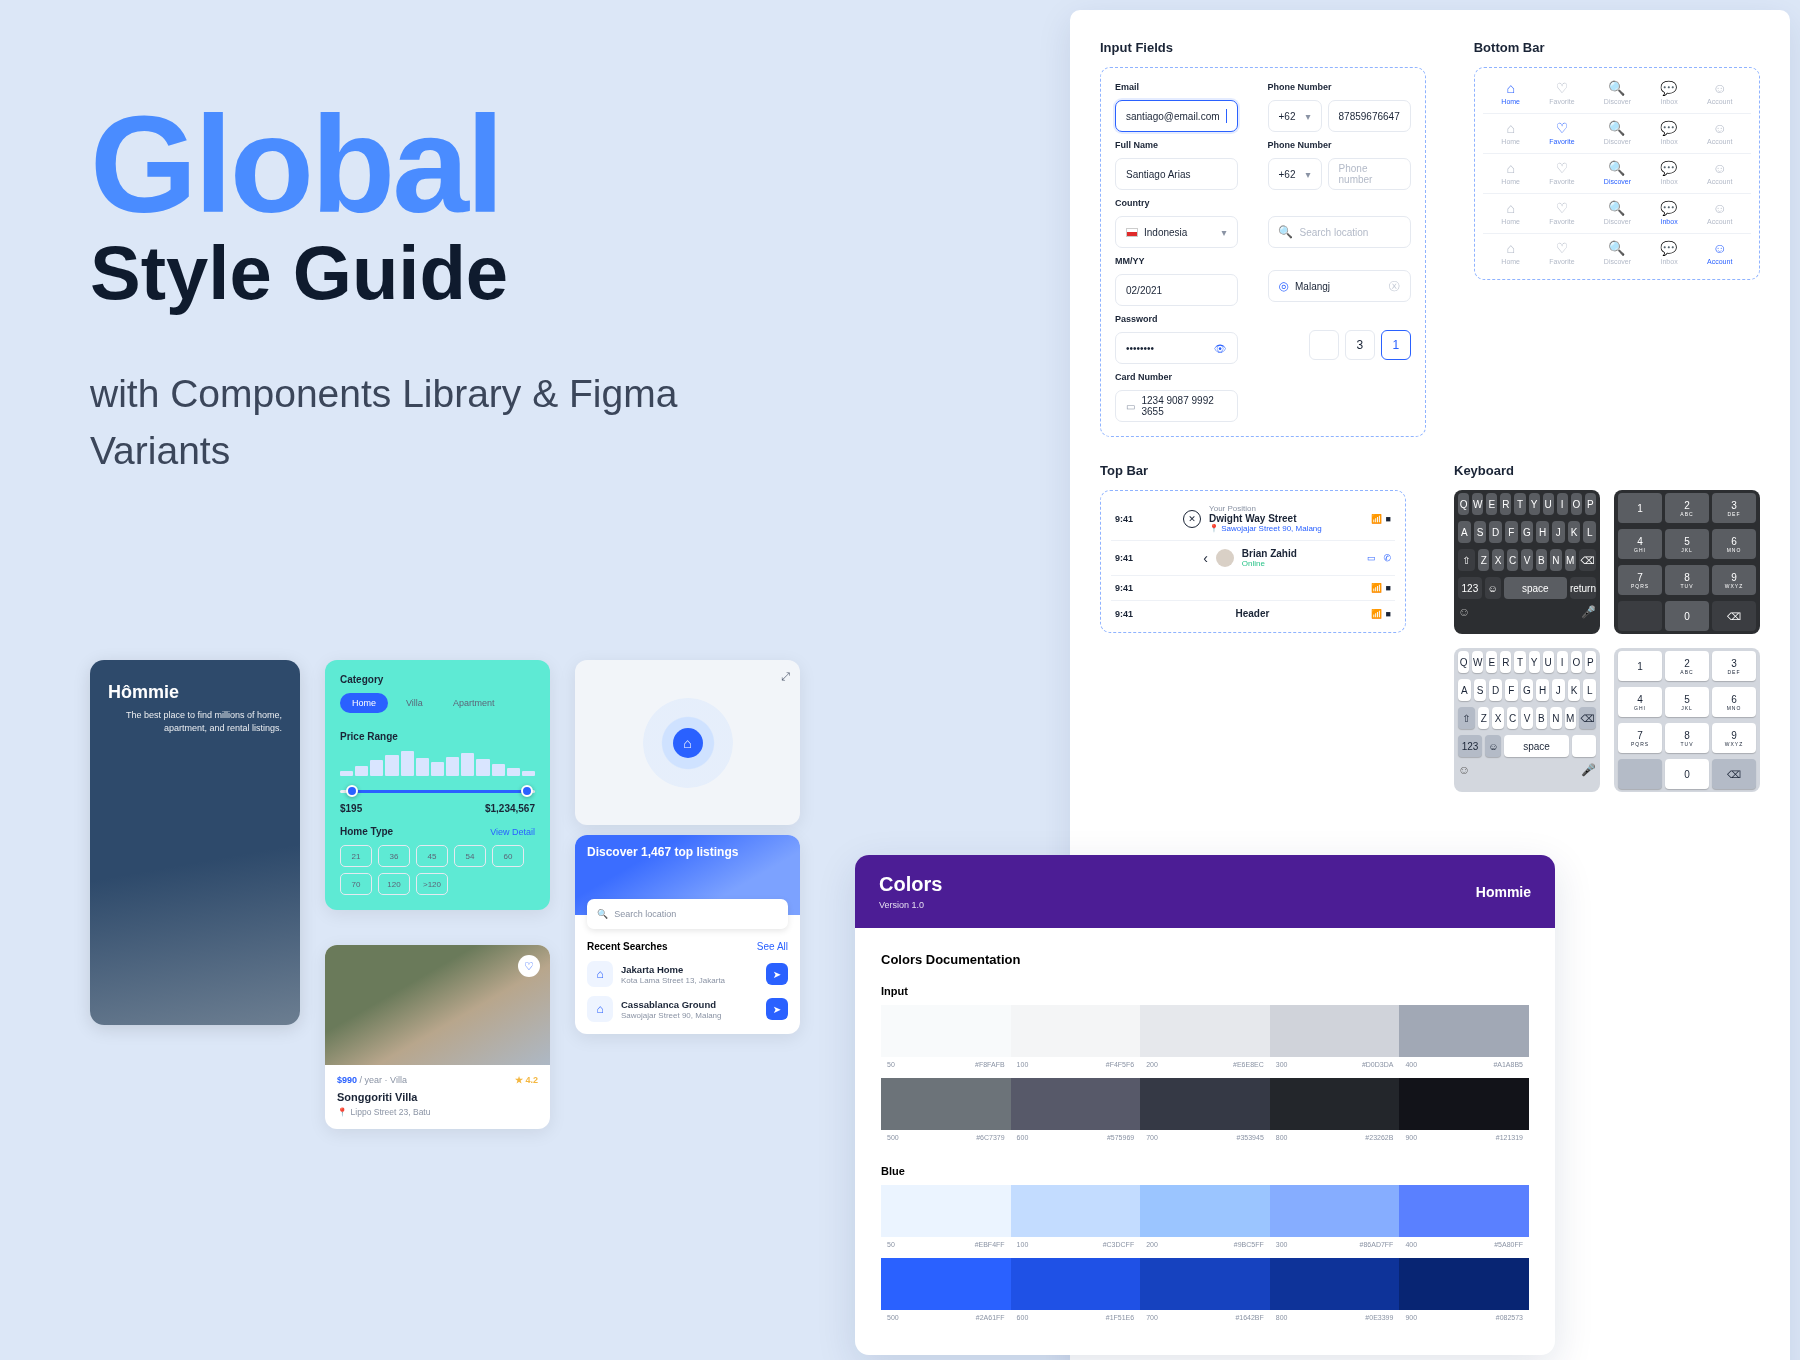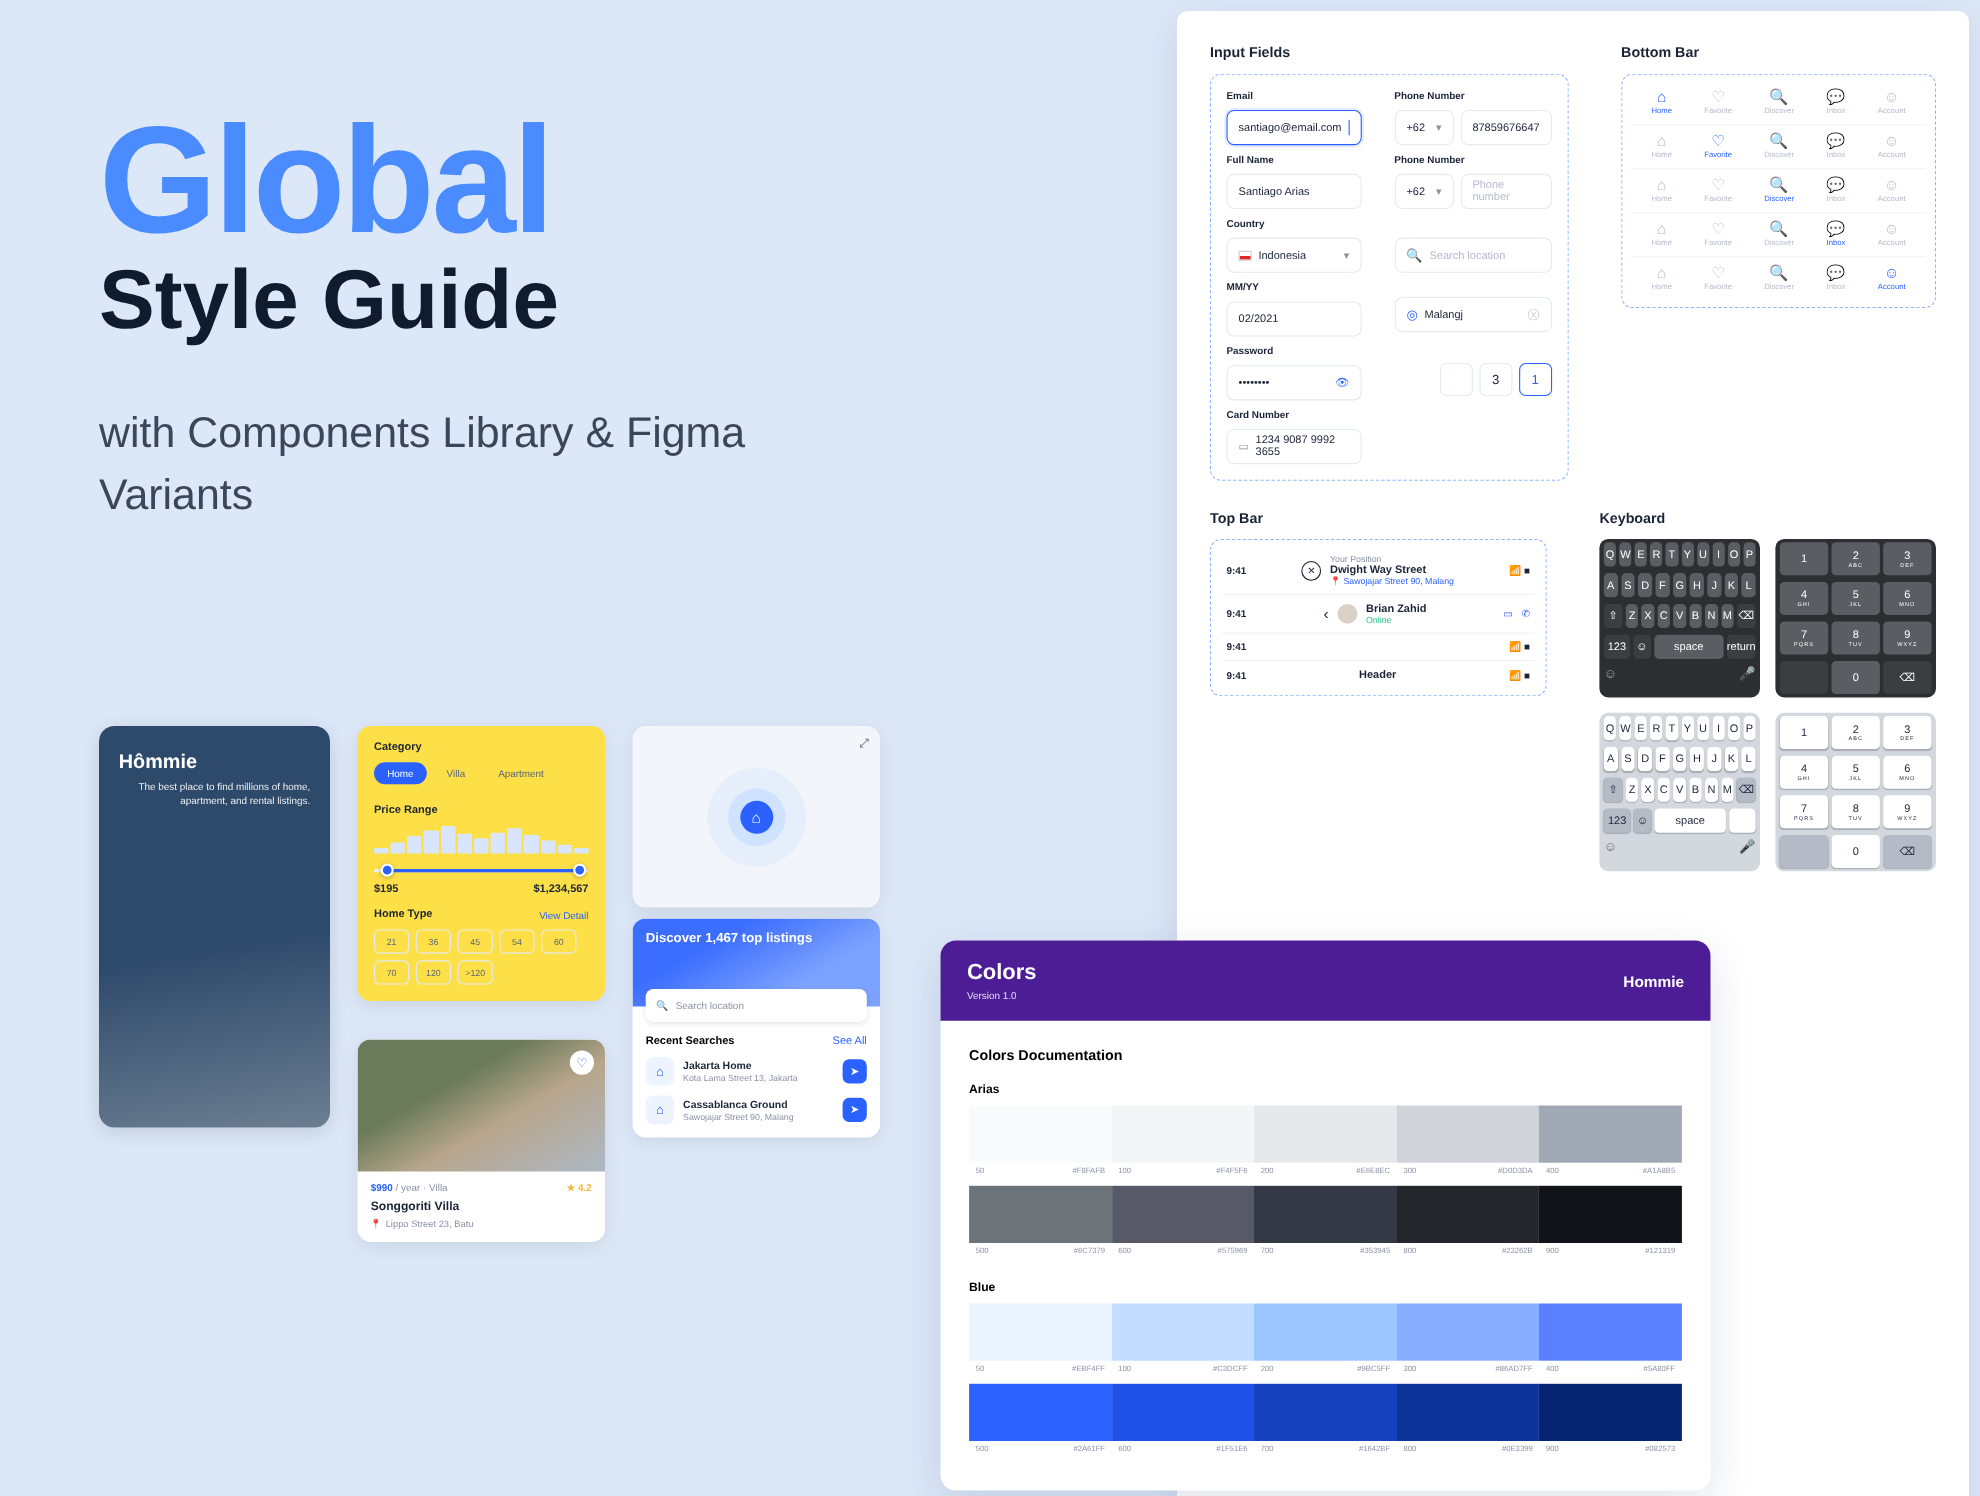--- a/index.html
+++ b/index.html
@@ -51,21 +51,21 @@
   padding: 22px 18px;
 }
 .phone-brand { font-size: 18px; font-weight: 700; }
 .phone-tag { font-size: 9px; margin-top: 6px; line-height: 1.4; opacity: .9; text-align: right; }
 
 .filter-card {
   position: absolute;
   left: 325px;
   top: 660px;
   width: 225px;
-  background: #fde047;
+  background: #5eead4;
   border-radius: 12px;
   padding: 14px 15px 15px;
   box-shadow: 0 4px 18px rgba(0,0,0,0.08);
   font-size: 10px;
 }
 .fc-label { font-weight: 600; color: #1A2436; margin-bottom: 8px; }
 .chips { display: flex; gap: 6px; }
 .chip { padding: 5px 12px; border-radius: 999px; font-size: 9px; color: #5B6578; }
 .chip.active { background: #2A61FF; color: #fff; }
 .slider-row { margin-top: 18px; }
@@ -732,21 +732,21 @@
 <div class="colors-panel">
   <div class="colors-hdr">
     <div>
       <div class="colors-hdr-title">Colors</div>
       <div class="colors-version">Version 1.0</div>
     </div>
     <div class="colors-brand">Hommie</div>
   </div>
   <div class="colors-body">
     <div class="colors-h2">Colors Documentation</div>
-    <div class="pal-label">Arias</div>
+    <div class="pal-label">Input</div>
     <div class="swatch-row" id="grey-row1">
         <div class="sw-cell">
           <div class="swatch" style="background:#F8FAFB"></div>
           <div class="sw-meta">
             <span>50</span>
             <span>#F8FAFB</span>
           </div>
         </div>
         <div class="sw-cell">
           <div class="swatch" style="background:#F4F5F6"></div>

